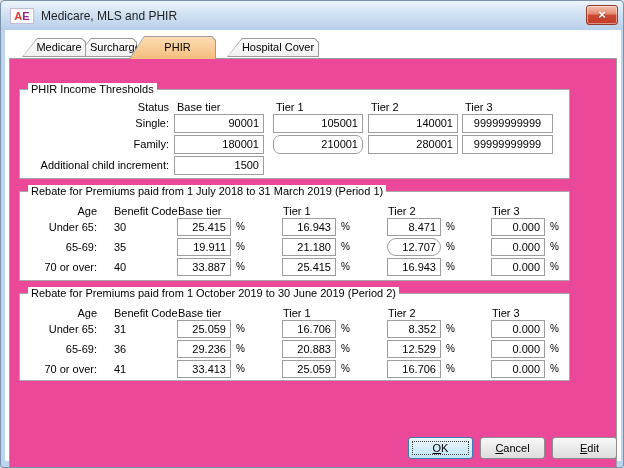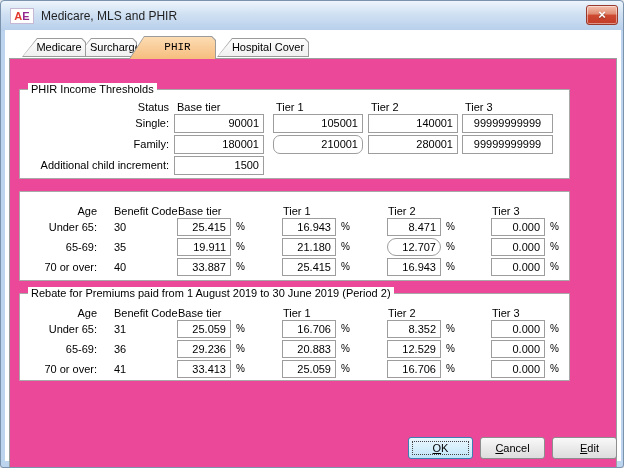--- a/index.html
+++ b/index.html
@@ -55,25 +55,25 @@
     position:absolute; left:1px; right:1px; top:1px; bottom:1px;
     background:linear-gradient(#fdfdfd, #f0f0f0);
     clip-path:polygon(0 100%, 14.2px 0, calc(100% - 3.5px) 0, 100% 3.5px, 100% 100%);
   }
   .tab .tab-label {
     position:absolute; left:14px; right:4px; top:0; bottom:0;
     text-align:center; line-height:19px; white-space:nowrap;
   }
   .tab.sel { height:23px; }
   .tab.sel .fill { bottom:0; background:linear-gradient(#fcdcb3, #f6bd7e); }
-  .tab.sel .tab-label { line-height:22px;font-family:Liberation Mono, monospace; }
+  .tab.sel .tab-label { line-height:22px; }
   .t-medicare { width:64px; z-index:4; }
   .t-surcharge { width:61px; margin-left:-10px; z-index:3; }
   .t-phir { width:87px; margin-left:-8px; z-index:9; }
-  .t-hospital { width:92px; margin-left:1px; z-index:2; }
+  .t-hospital { width:92px; margin-left:11px; z-index:2; }
   
   .grp { position:absolute; border:1px solid #a8a8a8; border-radius:1px; background:#fff; }
   .grp-label { position:absolute; top:-7px; left:8px; background:#fff; padding:0 3px; white-space:nowrap; }
   .lbl { position:absolute; white-space:nowrap; }
   .r { text-align:right; }
   .tb {
     position:absolute; background:#fff; border:1px solid #9d9d9d;
     text-align:right; padding:2px 4px 0 2px; font-size:11px; overflow:hidden;
   }
   .tb.center { text-align:center; padding:2px 1px 0 1px; }
@@ -149,20 +149,21 @@
         <div class="tb" style="left:154px; top:45px; width:90px; height:19px;">180001</div>
         <div class="tb" style="left:253px; top:45px; width:90px; height:19px;border-radius:7px;">210001</div>
         <div class="tb" style="left:348px; top:45px; width:90px; height:19px;padding-left:8px;">280001</div>
         <div class="tb center" style="left:442px; top:45px; width:91px; height:19px;">99999999999</div>
 
         <div class="lbl r" style="left:0; top:69px; width:149px;">Additional child increment:</div>
         <div class="tb" style="left:154px; top:66px; width:90px; height:19px;">1500</div>
       </div>
 
       <div class="grp" style="left:9px; top:132px; width:551px; height:90px;">
+        <div class="grp-label">Rebate for Premiums paid from 1 July 2018 to 31 March 2019 (Period 1)</div>
 
         <div class="lbl r" style="left:0; top:13px; width:77px;">Age</div>
         <div class="lbl" style="left:94px; top:13px;">Benefit Code</div>
         <div class="lbl" style="left:158px; top:13px;">Base tier</div>
         <div class="lbl" style="left:263px; top:13px;">Tier 1</div>
         <div class="lbl" style="left:368px; top:13px;">Tier 2</div>
         <div class="lbl" style="left:472px; top:13px;">Tier 3</div>
 
         <div class="lbl r" style="left:0; top:29px; width:77px;">Under 65:</div>
         <div class="lbl" style="left:94px; top:29px;">30</div>
@@ -192,21 +193,21 @@
         <div class="pct" style="left:216px; top:69px;">%</div>
         <div class="tb" style="left:262px; top:66px; width:54px; height:18px;">25.415</div>
         <div class="pct" style="left:321px; top:69px;">%</div>
         <div class="tb" style="left:367px; top:66px; width:54px; height:18px;">16.943</div>
         <div class="pct" style="left:426px; top:69px;">%</div>
         <div class="tb" style="left:471px; top:66px; width:54px; height:18px;">0.000</div>
         <div class="pct" style="left:530px; top:69px;">%</div>
       </div>
 
       <div class="grp" style="left:9px; top:234px; width:551px; height:88px;">
-        <div class="grp-label">Rebate for Premiums paid from 1 August 2019 to 30 June 2019 (Period 2)</div>
+        <div class="grp-label">Rebate for Premiums paid from 1 October 2019 to 30 June 2019 (Period 2)</div>
 
         <div class="lbl r" style="left:0; top:13px; width:77px;">Age</div>
         <div class="lbl" style="left:94px; top:13px;">Benefit Code</div>
         <div class="lbl" style="left:158px; top:13px;">Base tier</div>
         <div class="lbl" style="left:263px; top:13px;">Tier 1</div>
         <div class="lbl" style="left:368px; top:13px;">Tier 2</div>
         <div class="lbl" style="left:472px; top:13px;">Tier 3</div>
 
         <div class="lbl r" style="left:0; top:29px; width:77px;">Under 65:</div>
         <div class="lbl" style="left:94px; top:29px;">31</div>

